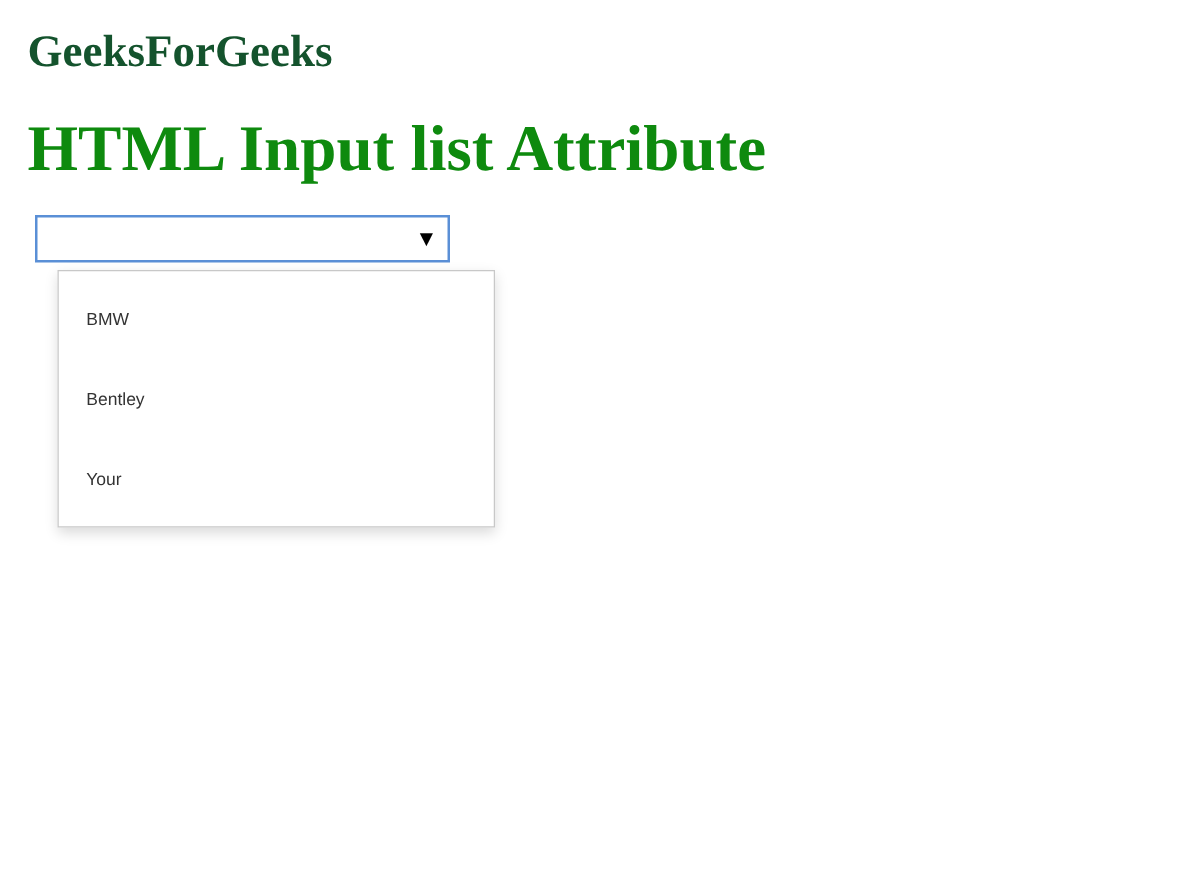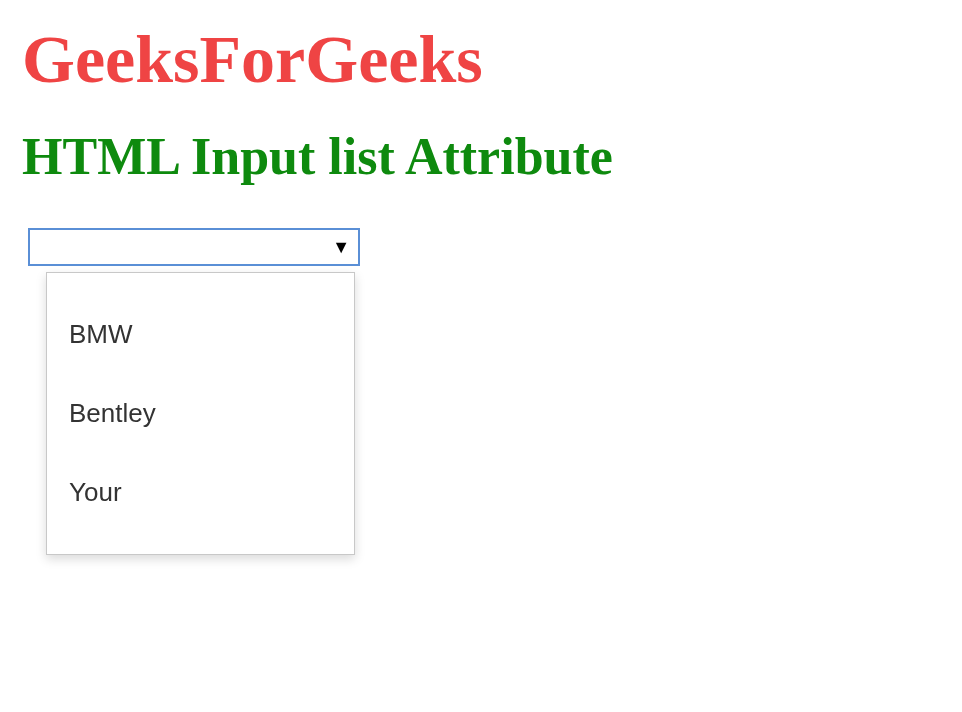--- a/index.html
+++ b/index.html
@@ -8,30 +8,30 @@
       box-sizing: border-box;
     }
     body {
       font-family: "Times New Roman", Times, serif;
       background: #ffffff;
       padding: 20px 22px;
       width: 962px;
       height: 712px;
     }
     h1.site-title {
-      font-size: 68px;
+      font-size: 36px;
       font-weight: bold;
-      color: #ef4444;
+      color: #14532d;
       margin-bottom: 28px;
     }
     h1.page-title {
       font-size: 52px;
       font-weight: bold;
       color: #0e8a0e;
-      margin-bottom: 42px;
+      margin-bottom: 23px;
     }
     .form-row {
       display: flex;
       align-items: center;
       font-size: 27px;
       color: #000;
     }
     .input-wrap {
       position: relative;
       margin-left: 6px;
@@ -51,28 +51,28 @@
       top: 50%;
       transform: translateY(-50%);
       pointer-events: none;
       font-size: 18px;
       color: #000;
     }
     .dropdown {
       position: absolute;
       top: 44px;
       left: 18px;
-      width: 309px;
+      width: 350px;
       background: #fff;
       border: 1px solid #c8c8c8;
       box-shadow: 0 4px 10px rgba(0,0,0,0.15);
       font-family: Arial, Helvetica, sans-serif;
-      font-size: 26px;
+      font-size: 14px;
       color: #333;
-      padding: 22px 0;
+      padding: 6px 0;
     }
     .dropdown-item {
       padding: 24px 22px;
       cursor: pointer;
     }
   </style>
 </head>
 <body>
 
 <h1 class="site-title">GeeksForGeeks</h1>

